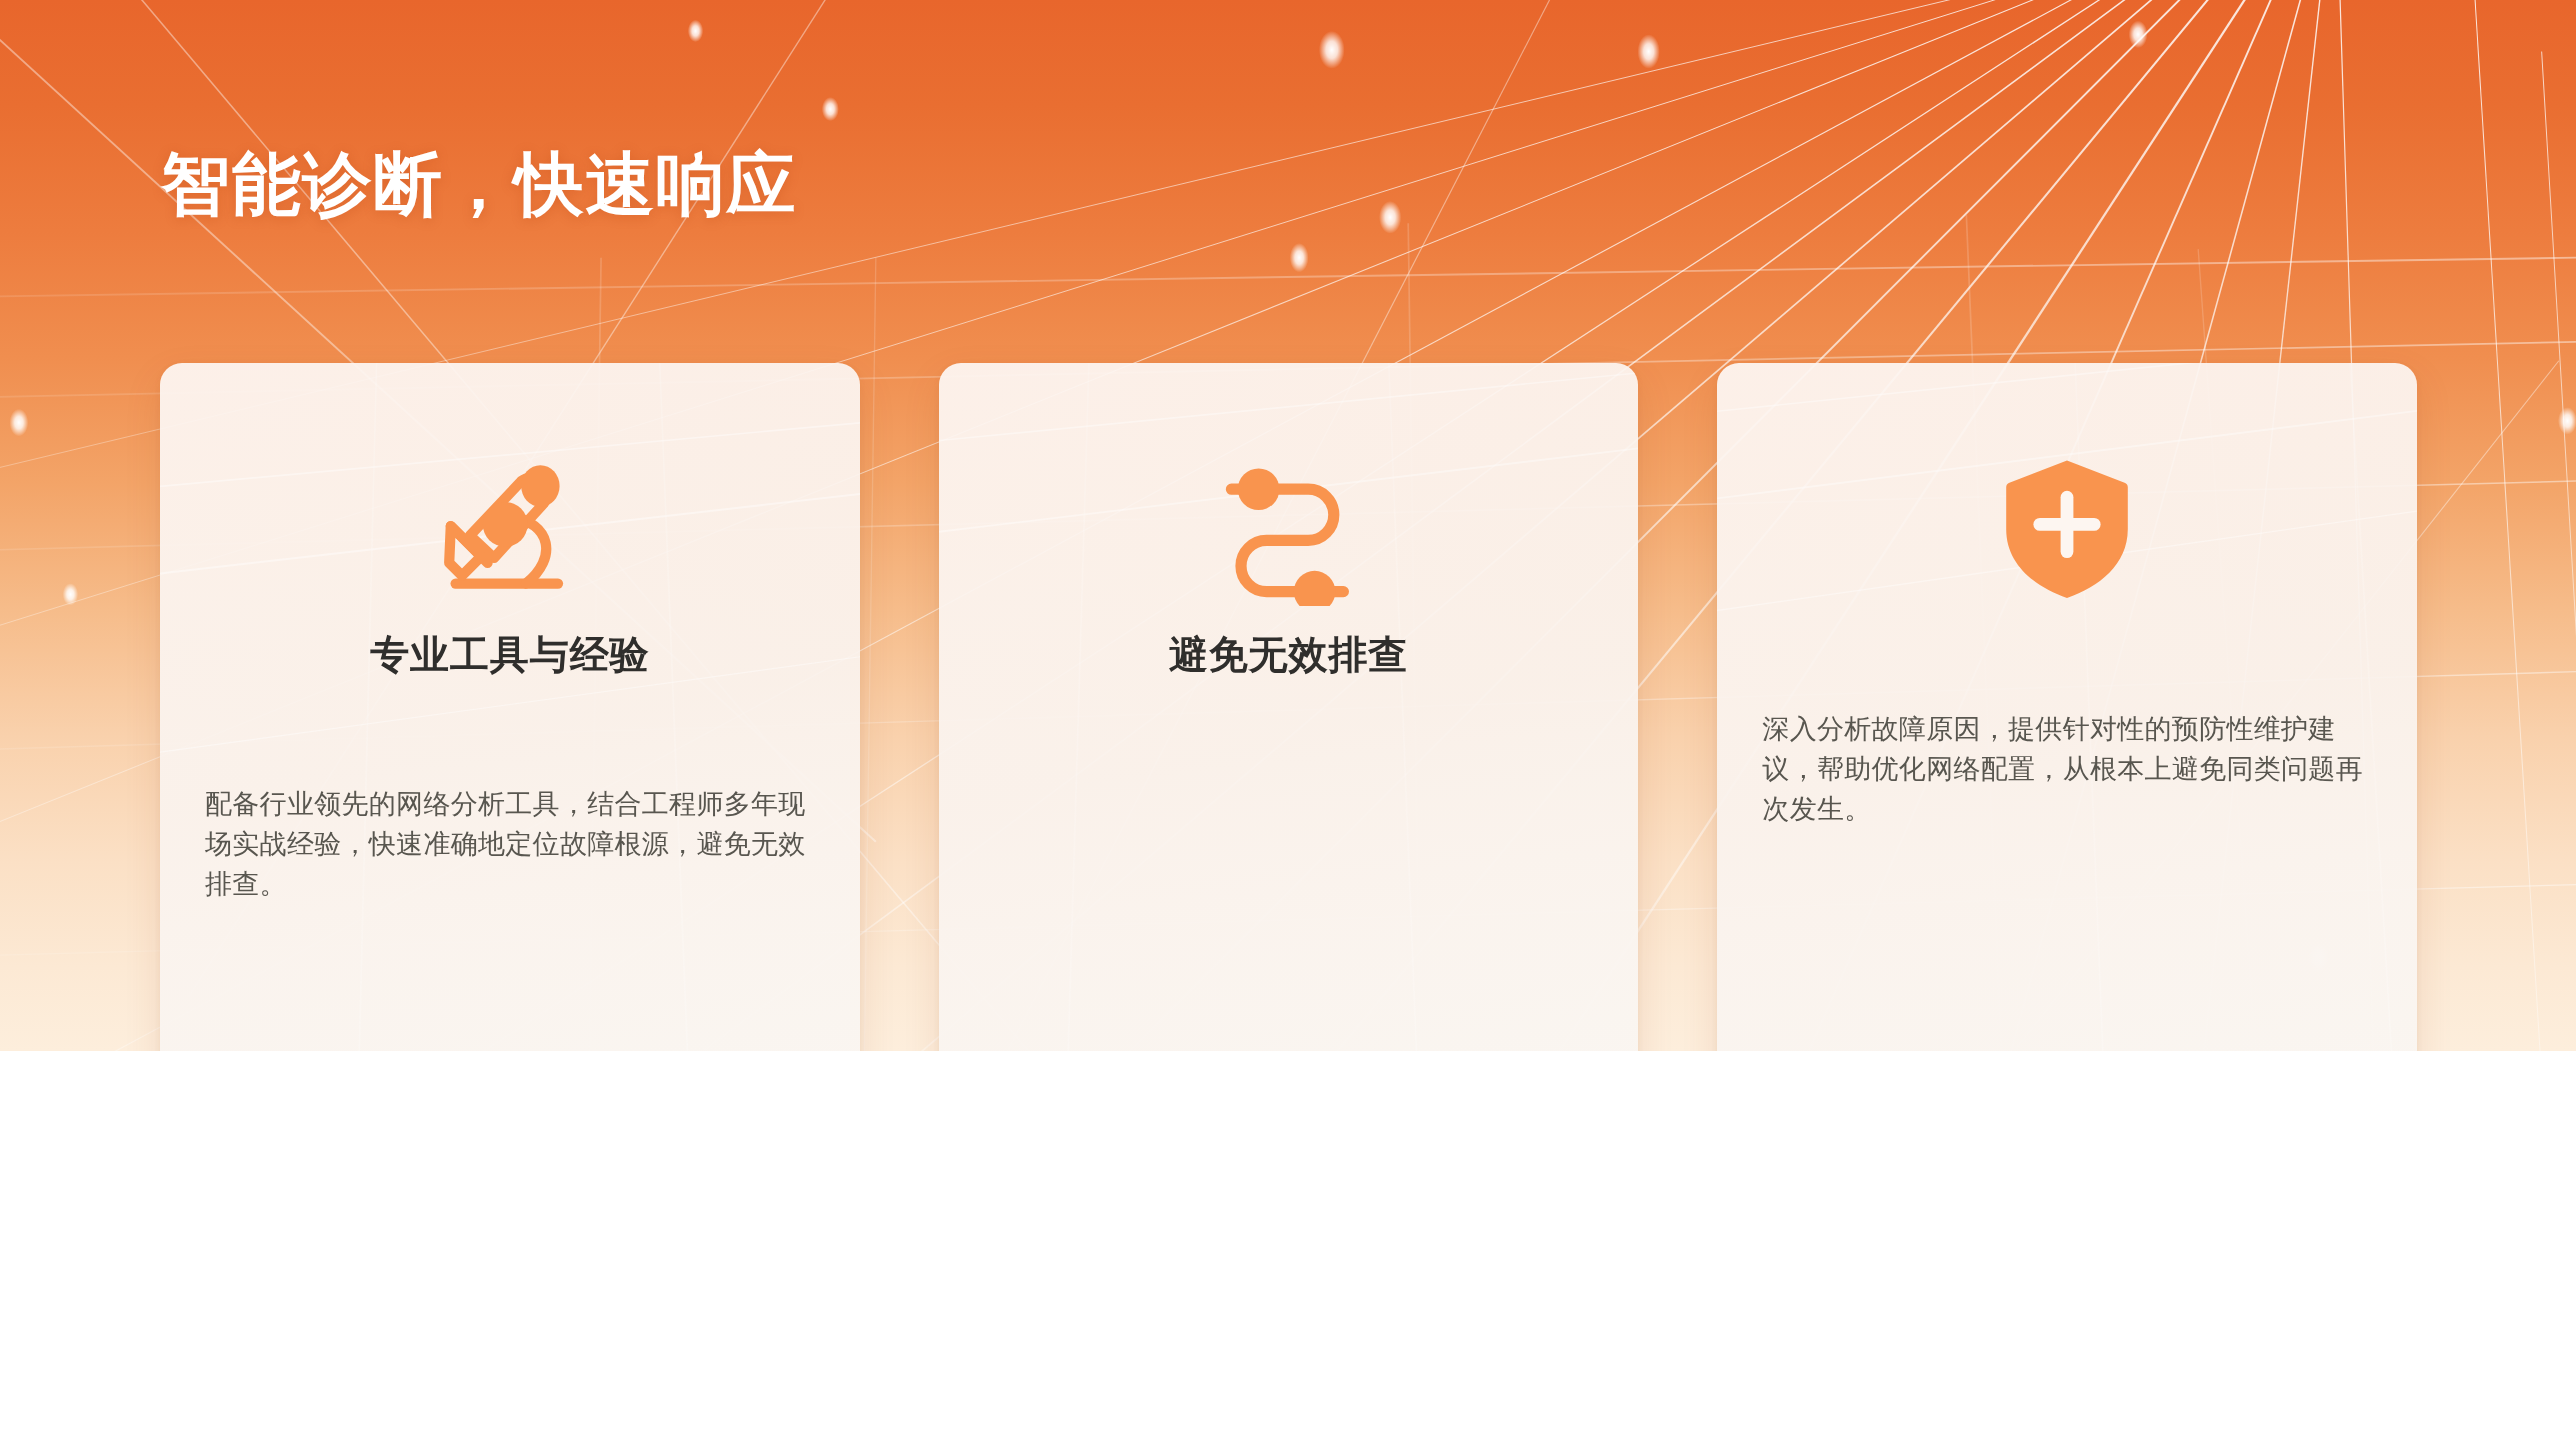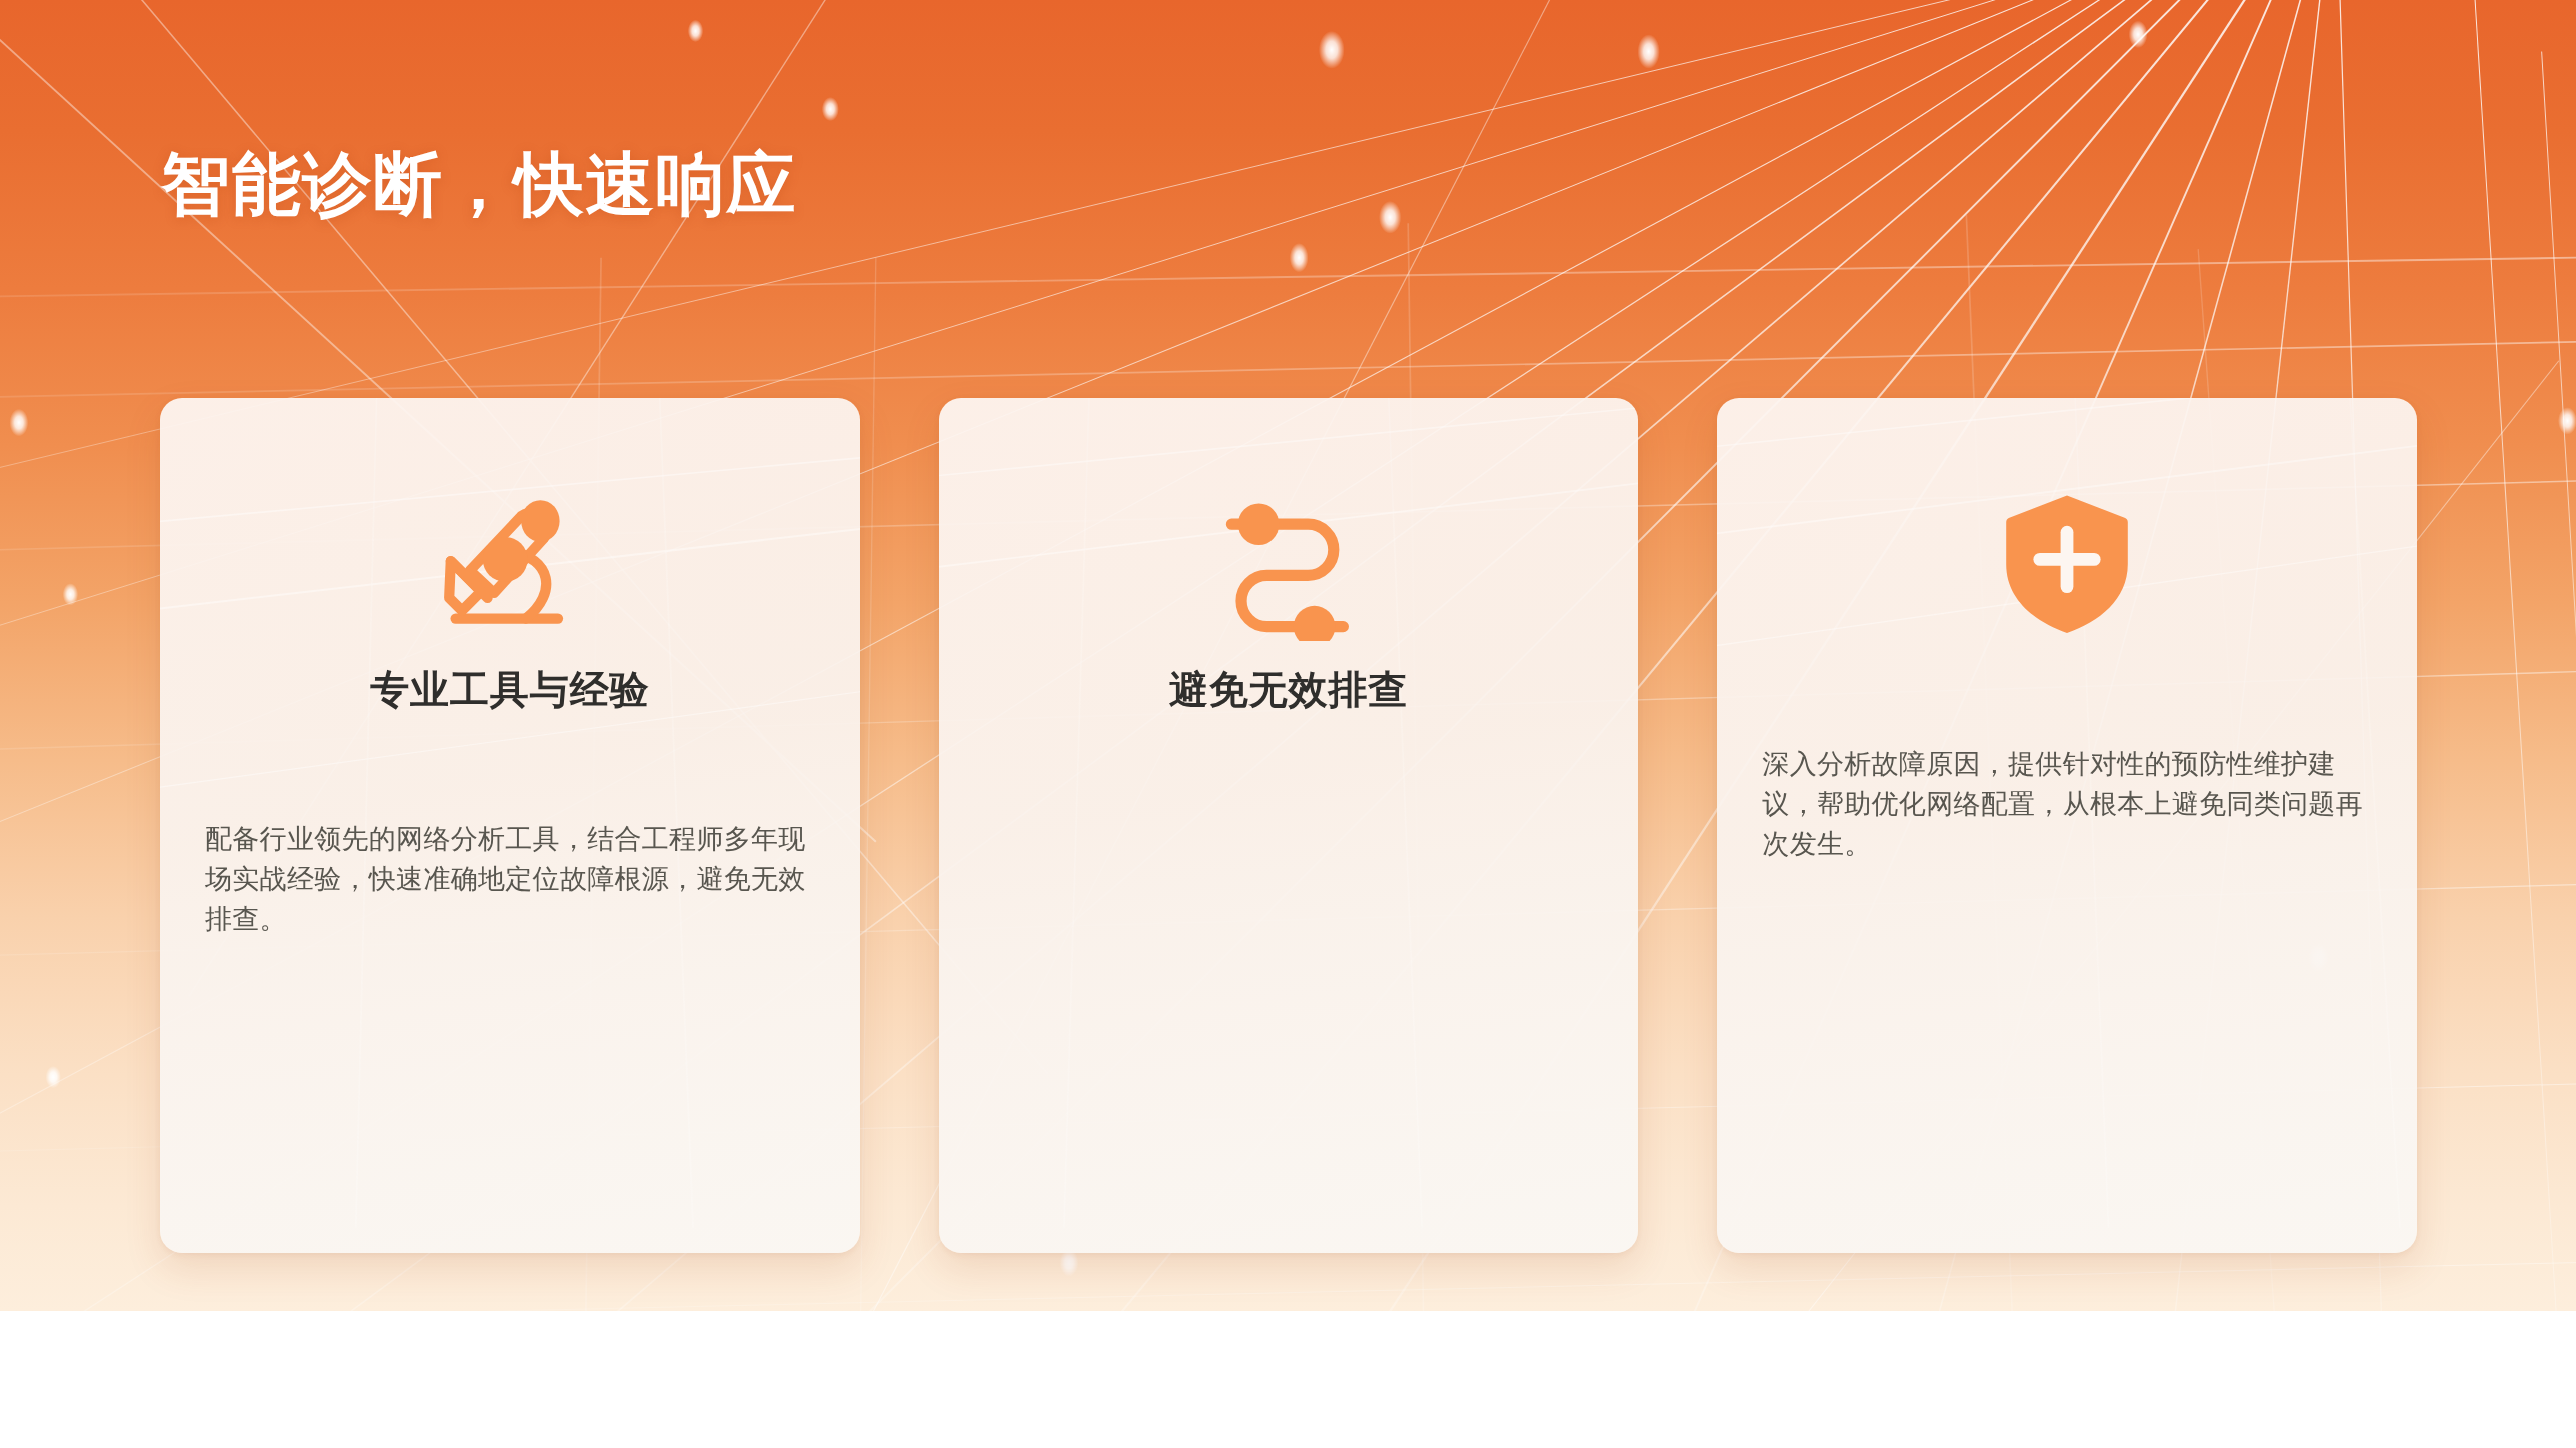--- a/index.html
+++ b/index.html
@@ -6,21 +6,21 @@
 
   html,body{
     width:2576px; height:1449px;
     overflow:hidden;
     font-family:"Liberation Sans","DejaVu Sans",sans-serif;
   }
 
   
   .slide{
     position:relative;
-    width:2576px; height:1311px;
+    width:2576px; height:1051px;
     background:linear-gradient(180deg,
         #E8662C 0%,
         #E96E31 10%,
         #ED7C3E 22%,
         #F08E4F 34%,
         #F3A468 46%,
         #F6BC8A 58%,
         #F9D1AC 70%,
         #FBE0C5 82%,
         #FCE9D4 92%,
@@ -44,21 +44,21 @@
     color:#FFFFFF;
     letter-spacing:1.7px;
     line-height:1.18;
     text-shadow:0 1.7px 12px rgba(180,60,10,.25);
     white-space:nowrap;
   }
 
   
   .cards{
     position:absolute;
-    left:160px; top:398px;
+    left:160px; top:363px;
     width:2257px; height:855px;
     display:flex;
     gap:79px;
   }
 
   .card{
     position:relative;
     flex:1 1 0;
     height:855px;
     border-radius:22px;

